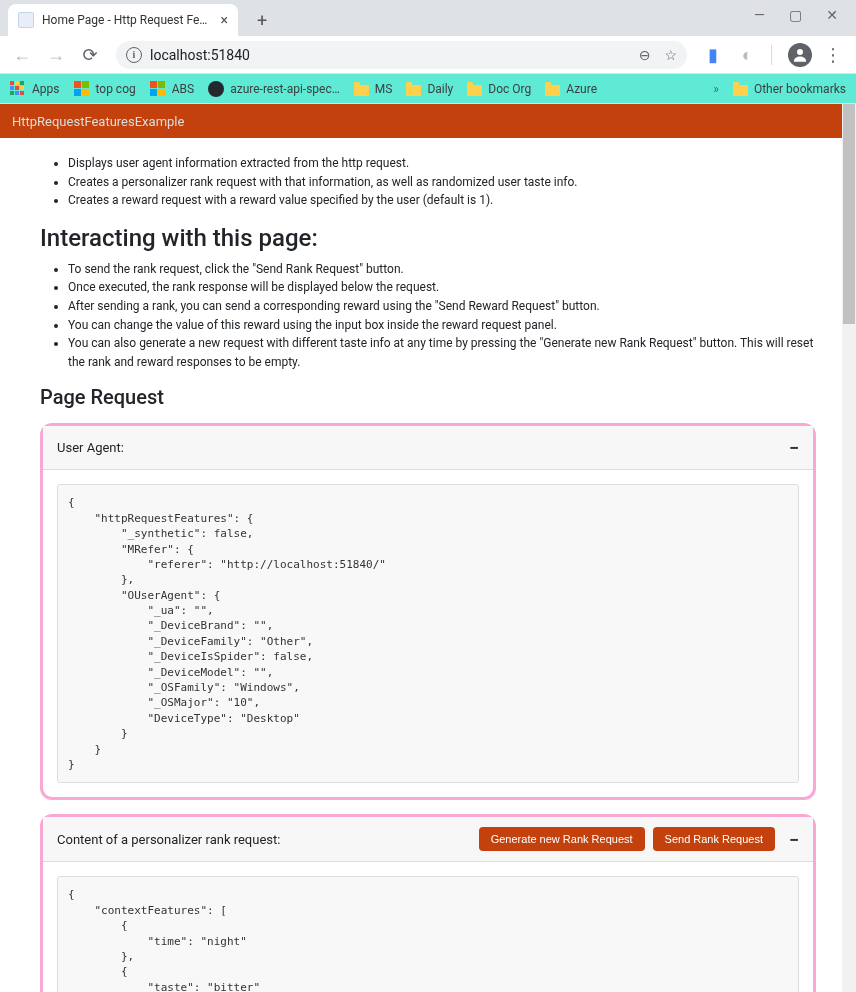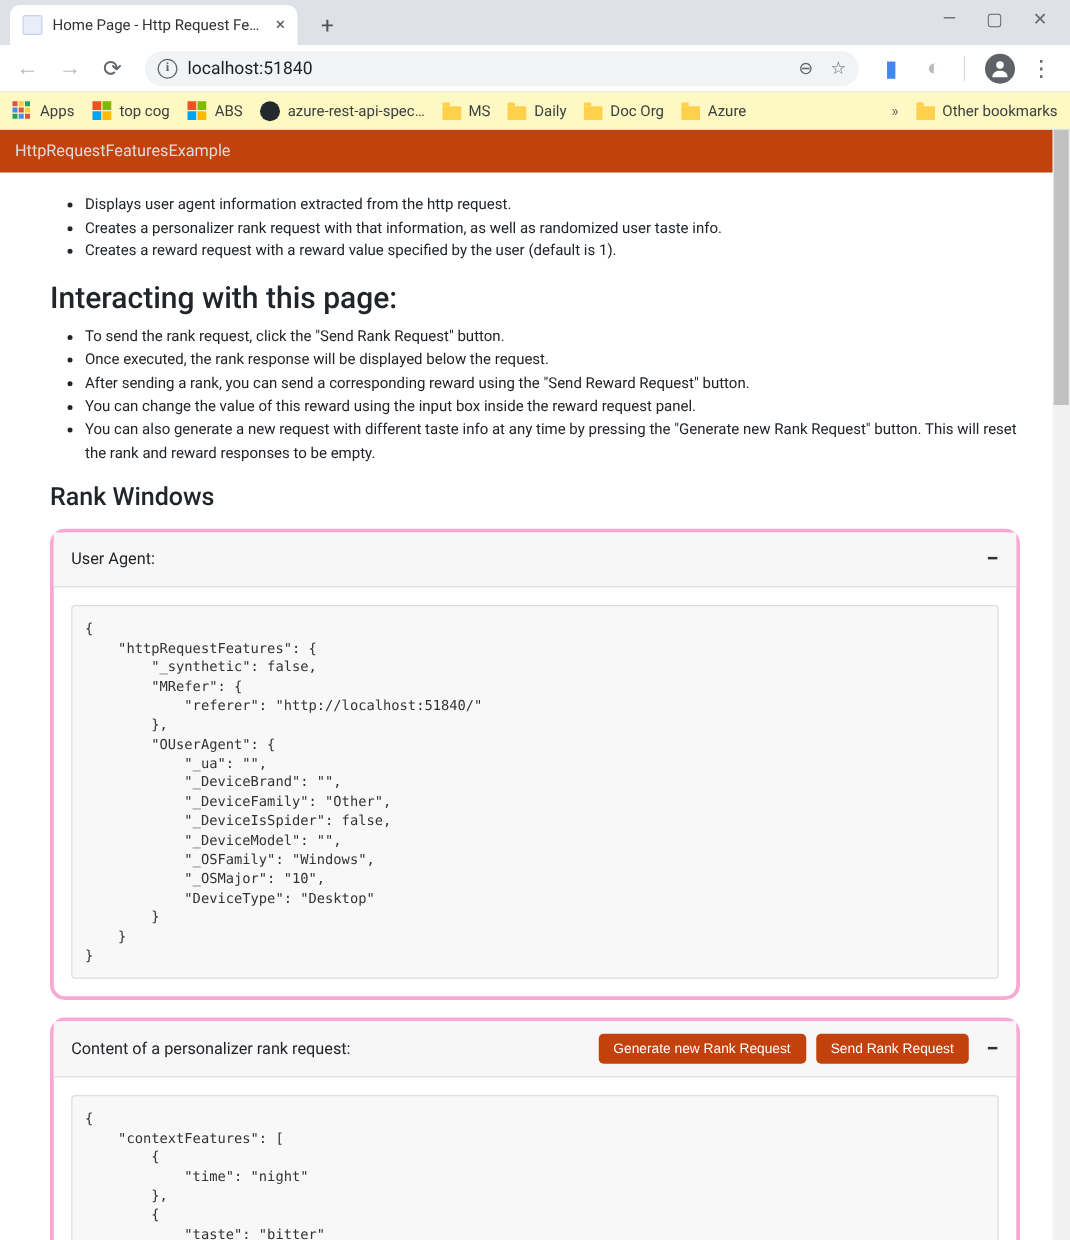--- a/index.html
+++ b/index.html
@@ -14,21 +14,21 @@
     .new-tab { width: 28px; height: 28px; display: flex; align-items: center; justify-content: center; color: #555; font-size: 18px; margin-left: 10px; margin-bottom: 2px; }
     .toolbar { height: 38px; background: #fff; border-bottom: 1px solid #e0e0e0; display: flex; align-items: center; padding: 0 8px; gap: 6px; }
     .nav-btn { width: 28px; height: 28px; display: flex; align-items: center; justify-content: center; color: #5f6368; font-size: 18px; border-radius: 14px; }
     .nav-btn.disabled { color: #bbb; }
     .omnibox { flex: 1; height: 28px; background: #f1f3f4; border-radius: 14px; display: flex; align-items: center; padding: 0 10px; color: #202124; font-size: 14px; gap: 8px; margin: 0 6px; }
     .omnibox .info-icon { width: 16px; height: 16px; border: 1.5px solid #5f6368; border-radius: 50%; display: flex; align-items: center; justify-content: center; font-size: 10px; color: #5f6368; font-family: serif; font-weight: bold; }
     .omnibox .url { flex: 1; }
     .omnibox .trailing { display: flex; gap: 14px; color: #5f6368; align-items: center; }
     .profile { width: 24px; height: 24px; border-radius: 50%; background: #5f6368; display: flex; align-items: center; justify-content: center; margin-left: 6px; }
     .menu-dots { font-size: 18px; color: #5f6368; padding: 0 6px; }
-    .bookmarks { height: 30px; background: #fef9c3; border-bottom: 1px solid #e0e0e0; display: flex; align-items: center; padding: 0 10px; gap: 14px; font-size: 12px; color: #3c4043; overflow: hidden; white-space: nowrap; }
+    .bookmarks { height: 30px; background: #5eead4; border-bottom: 1px solid #e0e0e0; display: flex; align-items: center; padding: 0 10px; gap: 14px; font-size: 12px; color: #3c4043; overflow: hidden; white-space: nowrap; }
     .bm-item { display: flex; align-items: center; gap: 6px; }
     .bm-icon { width: 16px; height: 16px; flex-shrink: 0; }
     .grid-ico { display: grid; grid-template-columns: repeat(3,4px); grid-template-rows: repeat(3,4px); gap: 1px; }
     .grid-ico div { width: 4px; height: 4px; background: #666; }
     .ms-ico { display: grid; grid-template-columns: 7px 7px; grid-template-rows: 7px 7px; gap: 1px; }
     .ms-ico .r { background: #f25022; } .ms-ico .g { background: #7fba00; } .ms-ico .b { background: #00a4ef; } .ms-ico .y { background: #ffb900; }
     .gh-ico { width: 16px; height: 16px; border-radius: 50%; background: #24292e; }
     .folder-ico { width: 15px; height: 11px; background: #ffd04c; border-radius: 1px; position: relative; top: 2px; }
     .folder-ico::before { content: ''; position: absolute; top: -3px; left: 0; width: 6px; height: 3px; background: #ffd04c; border-radius: 1px 1px 0 0; }
     .chev { color: #5f6368; }
@@ -168,21 +168,21 @@
 
     <h2>Interacting with this page:</h2>
     <ul>
       <li>To send the rank request, click the "Send Rank Request" button.</li>
       <li>Once executed, the rank response will be displayed below the request.</li>
       <li>After sending a rank, you can send a corresponding reward using the "Send Reward Request" button.</li>
       <li>You can change the value of this reward using the input box inside the reward request panel.</li>
       <li>You can also generate a new request with different taste info at any time by pressing the "Generate new Rank Request" button. This will reset the rank and reward responses to be empty.</li>
     </ul>
 
-    <h2 style="font-size:20px">Rank Windows</h2>
+    <h2 style="font-size:20px">Page Request</h2>
 
     <div class="panel">
       <div class="panel-head">
         <span class="title">User Agent:</span>
         <span class="spacer"></span>
         <span class="collapse-btn">−</span>
       </div>
       <div class="panel-body">
         <pre>{
     "httpRequestFeatures": {

